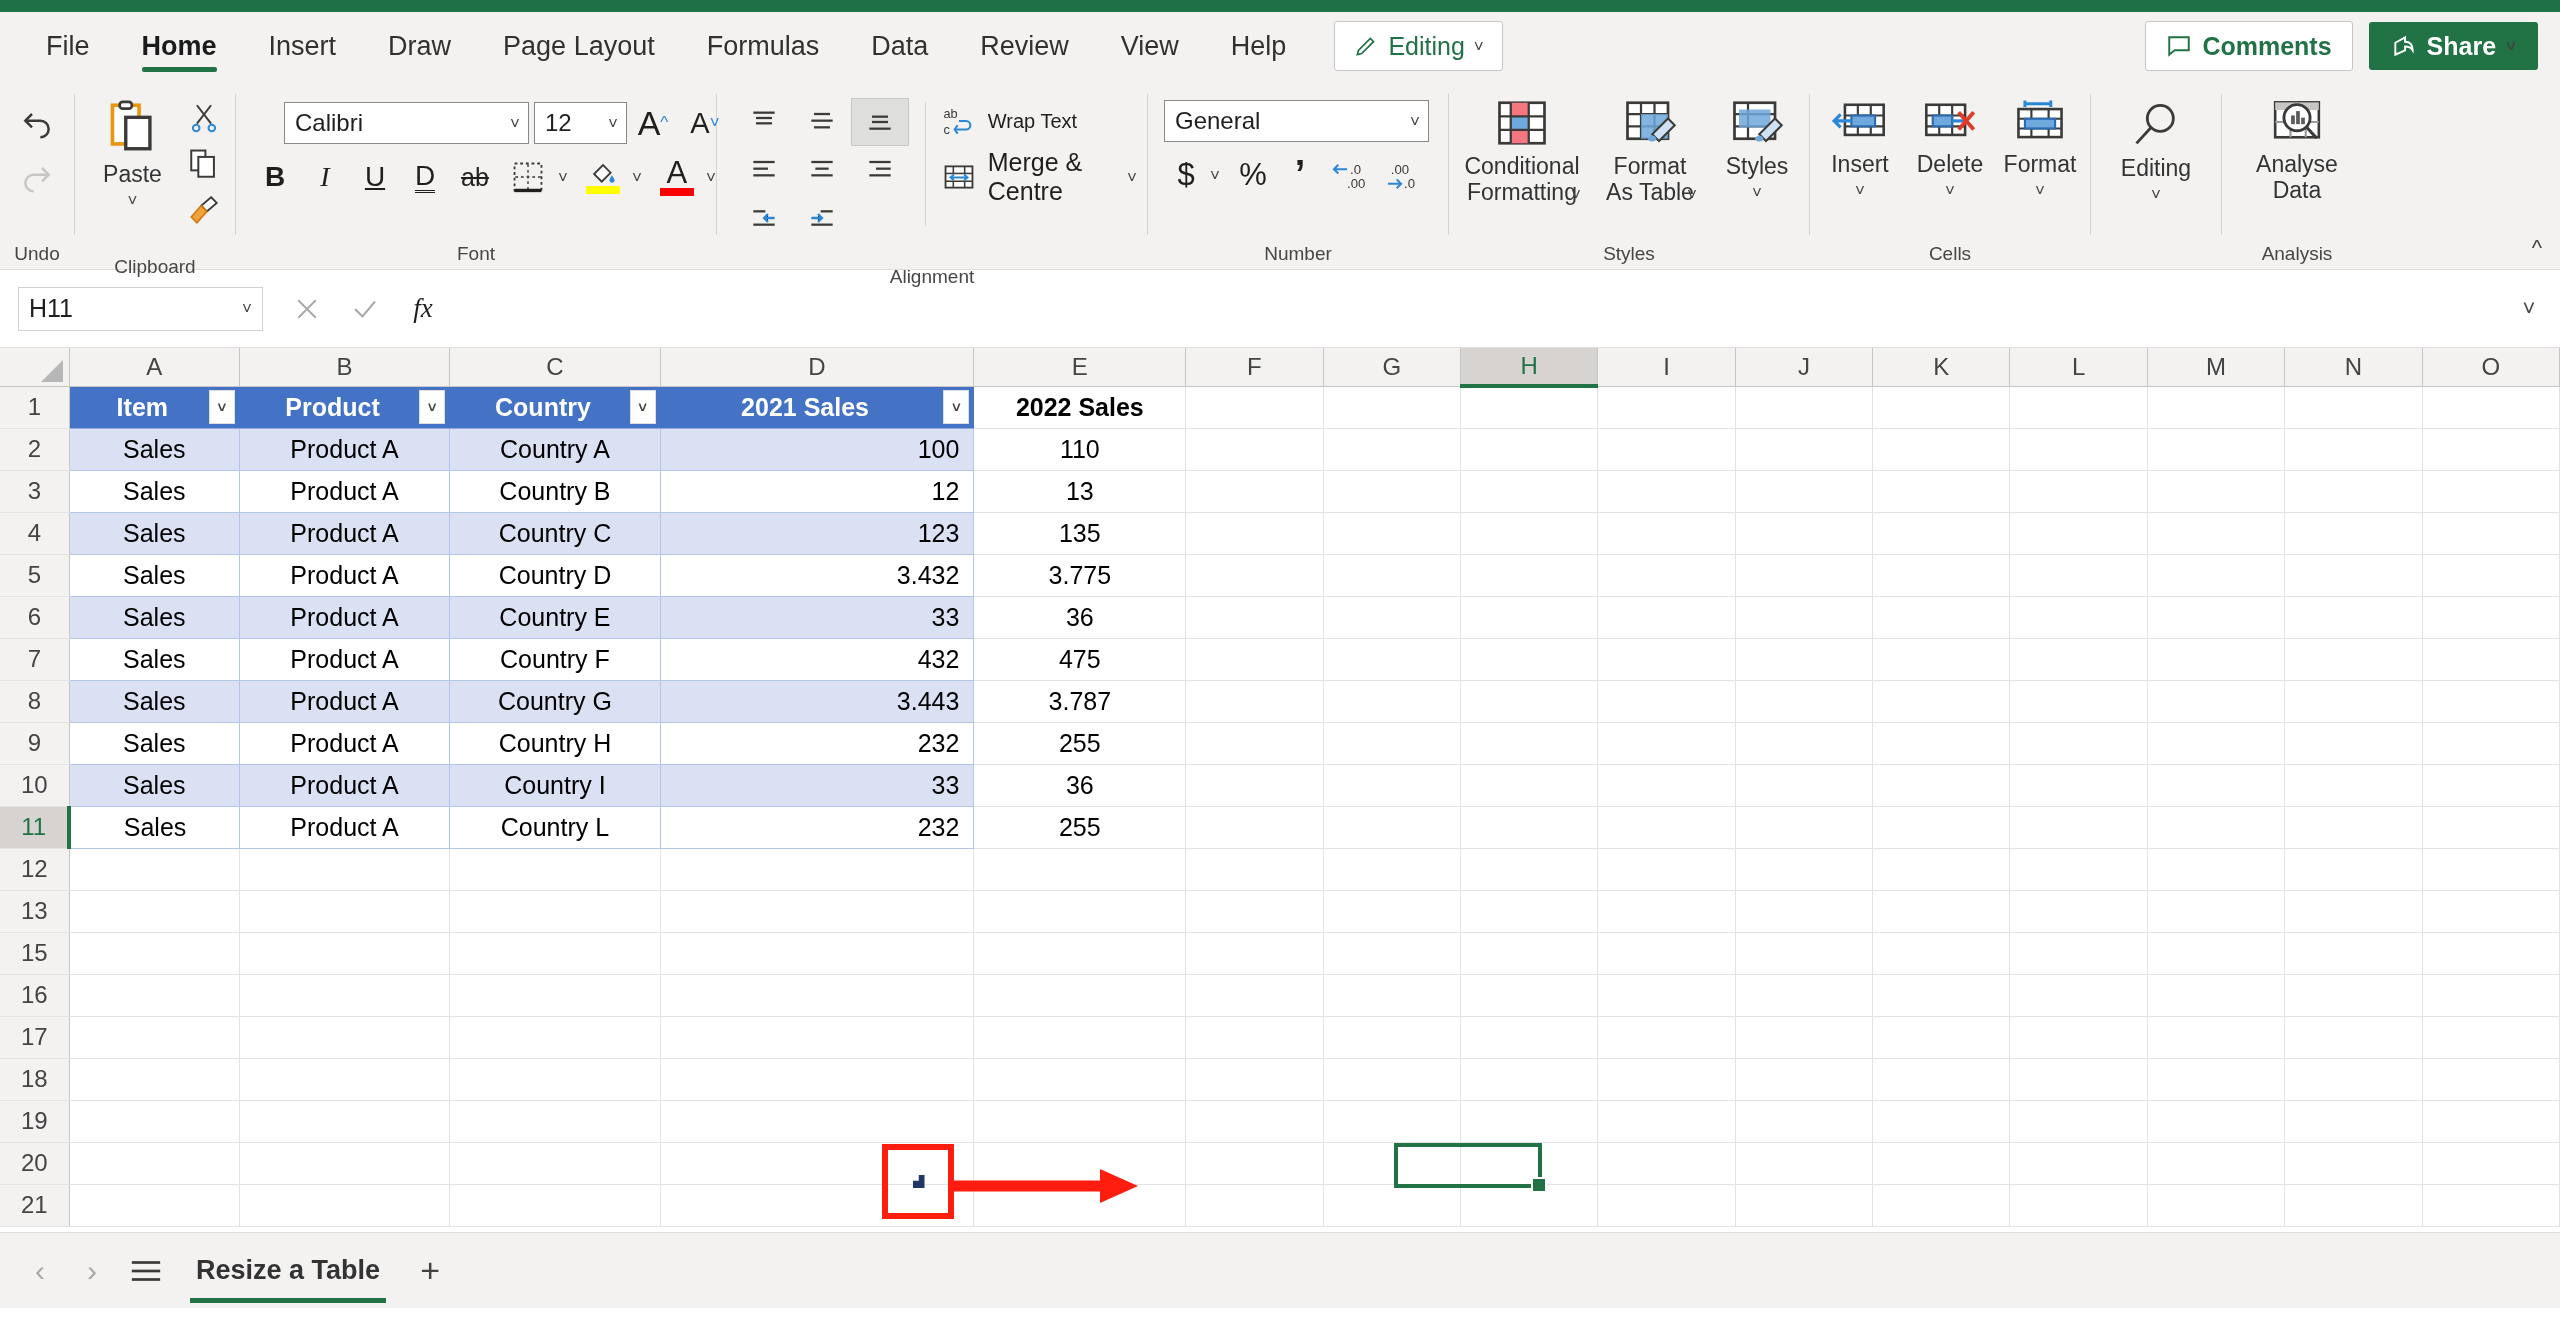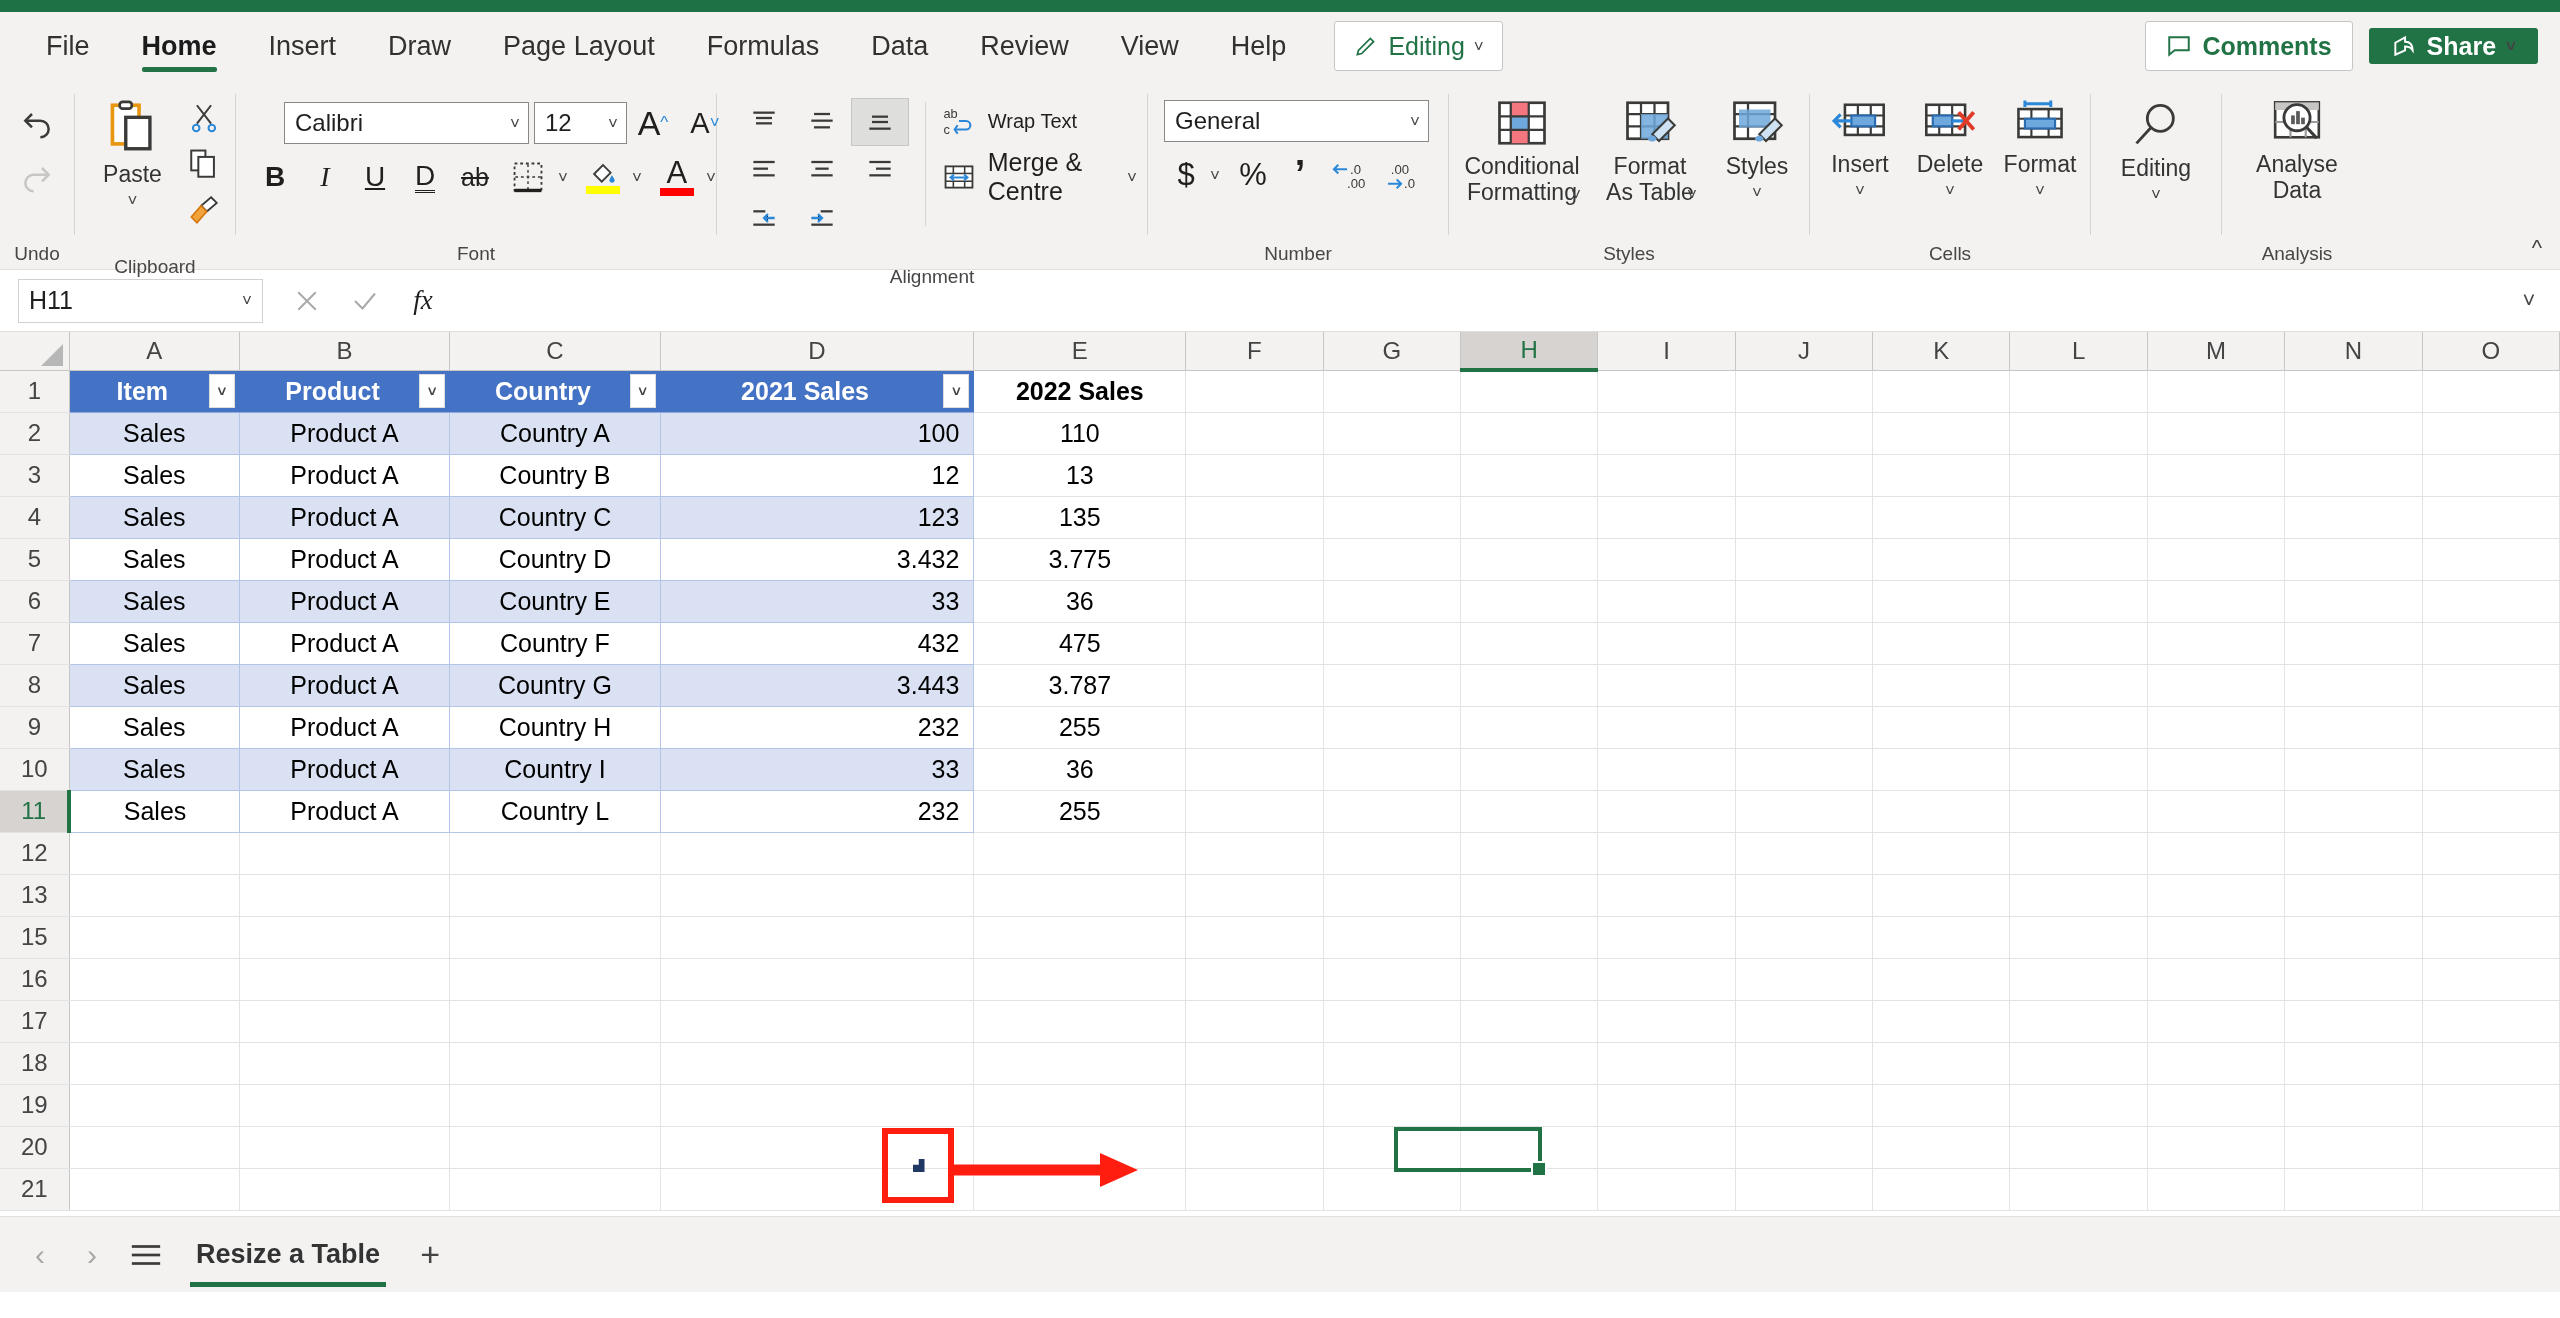--- a/index.html
+++ b/index.html
@@ -38,21 +38,21 @@
   }
   .comments-btn {
     display: flex; align-items: center; gap: 10px;
     border: 1px solid #c8c6c4; background: #fff; color: #217346;
     height: 50px; padding: 0 20px; font-size: 25px; border-radius: 3px;
     margin-right: 16px; cursor: pointer; font-weight: 600;
   }
   .share-btn {
     display: flex; align-items: center; gap: 10px;
     background: #217346; color: #fff; border: none;
-    height: 36px; padding: 0 22px; font-size: 25px; border-radius: 3px;
+    height: 48px; padding: 0 22px; font-size: 25px; border-radius: 3px;
     margin-right: 22px; cursor: pointer; font-weight: 600;
   }
 
   
   .ribbon {
     height: 190px; background: #f3f2f1; display: flex; align-items: stretch;
     position: relative; border-bottom: 1px solid #e1dfdd;
   }
   .rgroup { display: flex; flex-direction: column; position: relative; padding: 6px 0 0 0; }
   .rgroup .gbody { flex: 1; display: flex; align-items: flex-start; padding: 6px 10px 0 10px; }
@@ -83,21 +83,21 @@
   .sizebox { width: 93px; justify-content: space-between; margin-left: 5px; }
   .numfmtbox { width: 265px; justify-content: space-between; }
   .fmtrow { display: flex; align-items: center; gap: 4px; }
   .fbtn {
     width: 46px; height: 46px; display:flex; align-items:center; justify-content:center;
     font-size: 28px; color: #201f1e; cursor: pointer;
   }
 
   
   .formulabar {
-    height: 62px; background: #fff; display: flex; align-items: center;
+    height: 78px; background: #fff; display: flex; align-items: center;
     border-bottom: 1px solid #e1dfdd; padding: 0 8px; justify-content: center;
   }
   .namebox {
     width: 245px; height: 44px; border: 1px solid #d1d1d1; background:#fff;
     display: flex; align-items: center; justify-content: space-between;
     padding: 0 10px; font-size: 25px; color: #201f1e; margin-left: 10px; cursor: pointer;
   }
   .fbtns { display:flex; align-items:center; gap: 6px; margin-left: 18px; }
   .fbtns .b { width:52px; height:44px; display:flex;align-items:center;justify-content:center; cursor:pointer;}
   .fxinput { flex:1; height:44px; margin-left: 14px; margin-right: 6px; border: none; font-size: 24px; background:#fff;}

